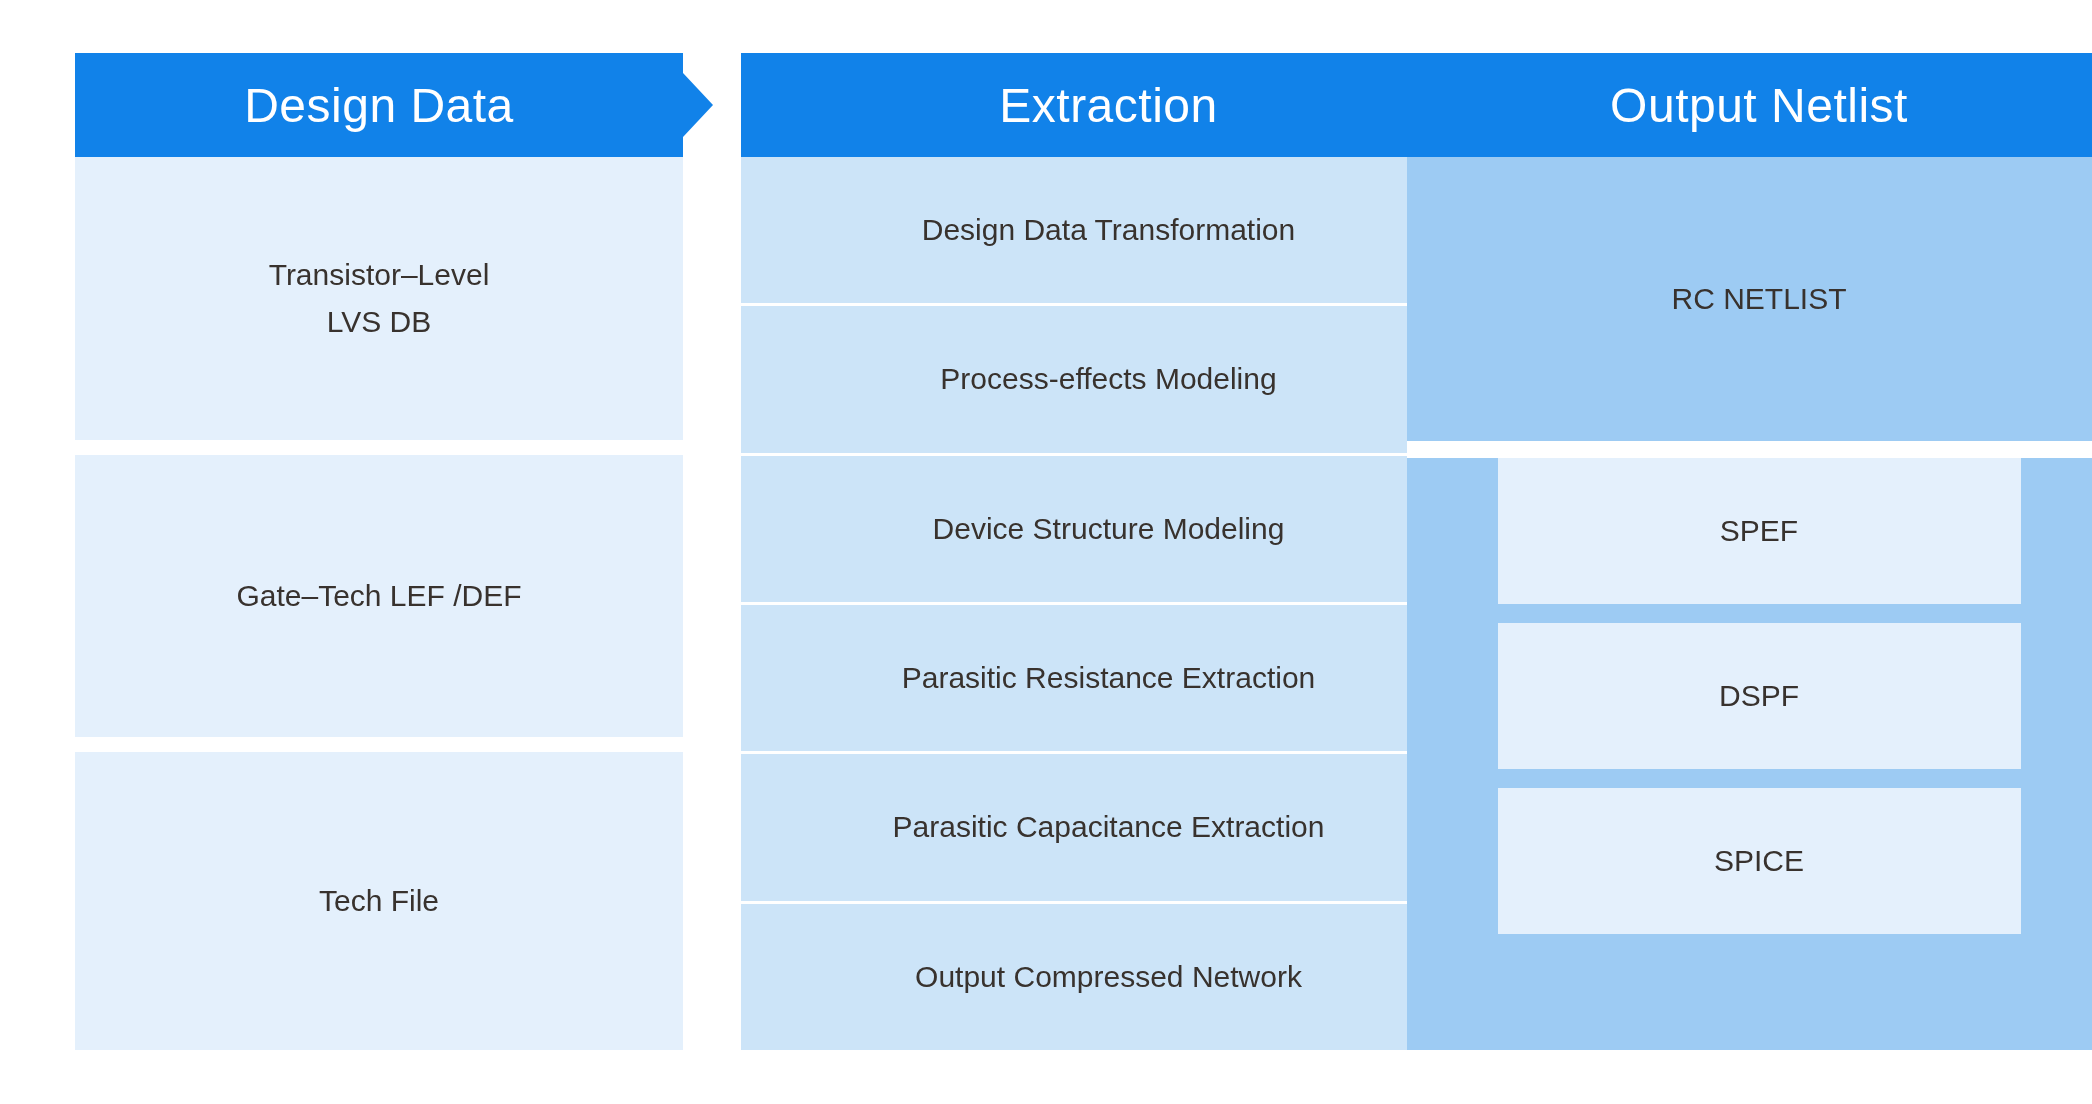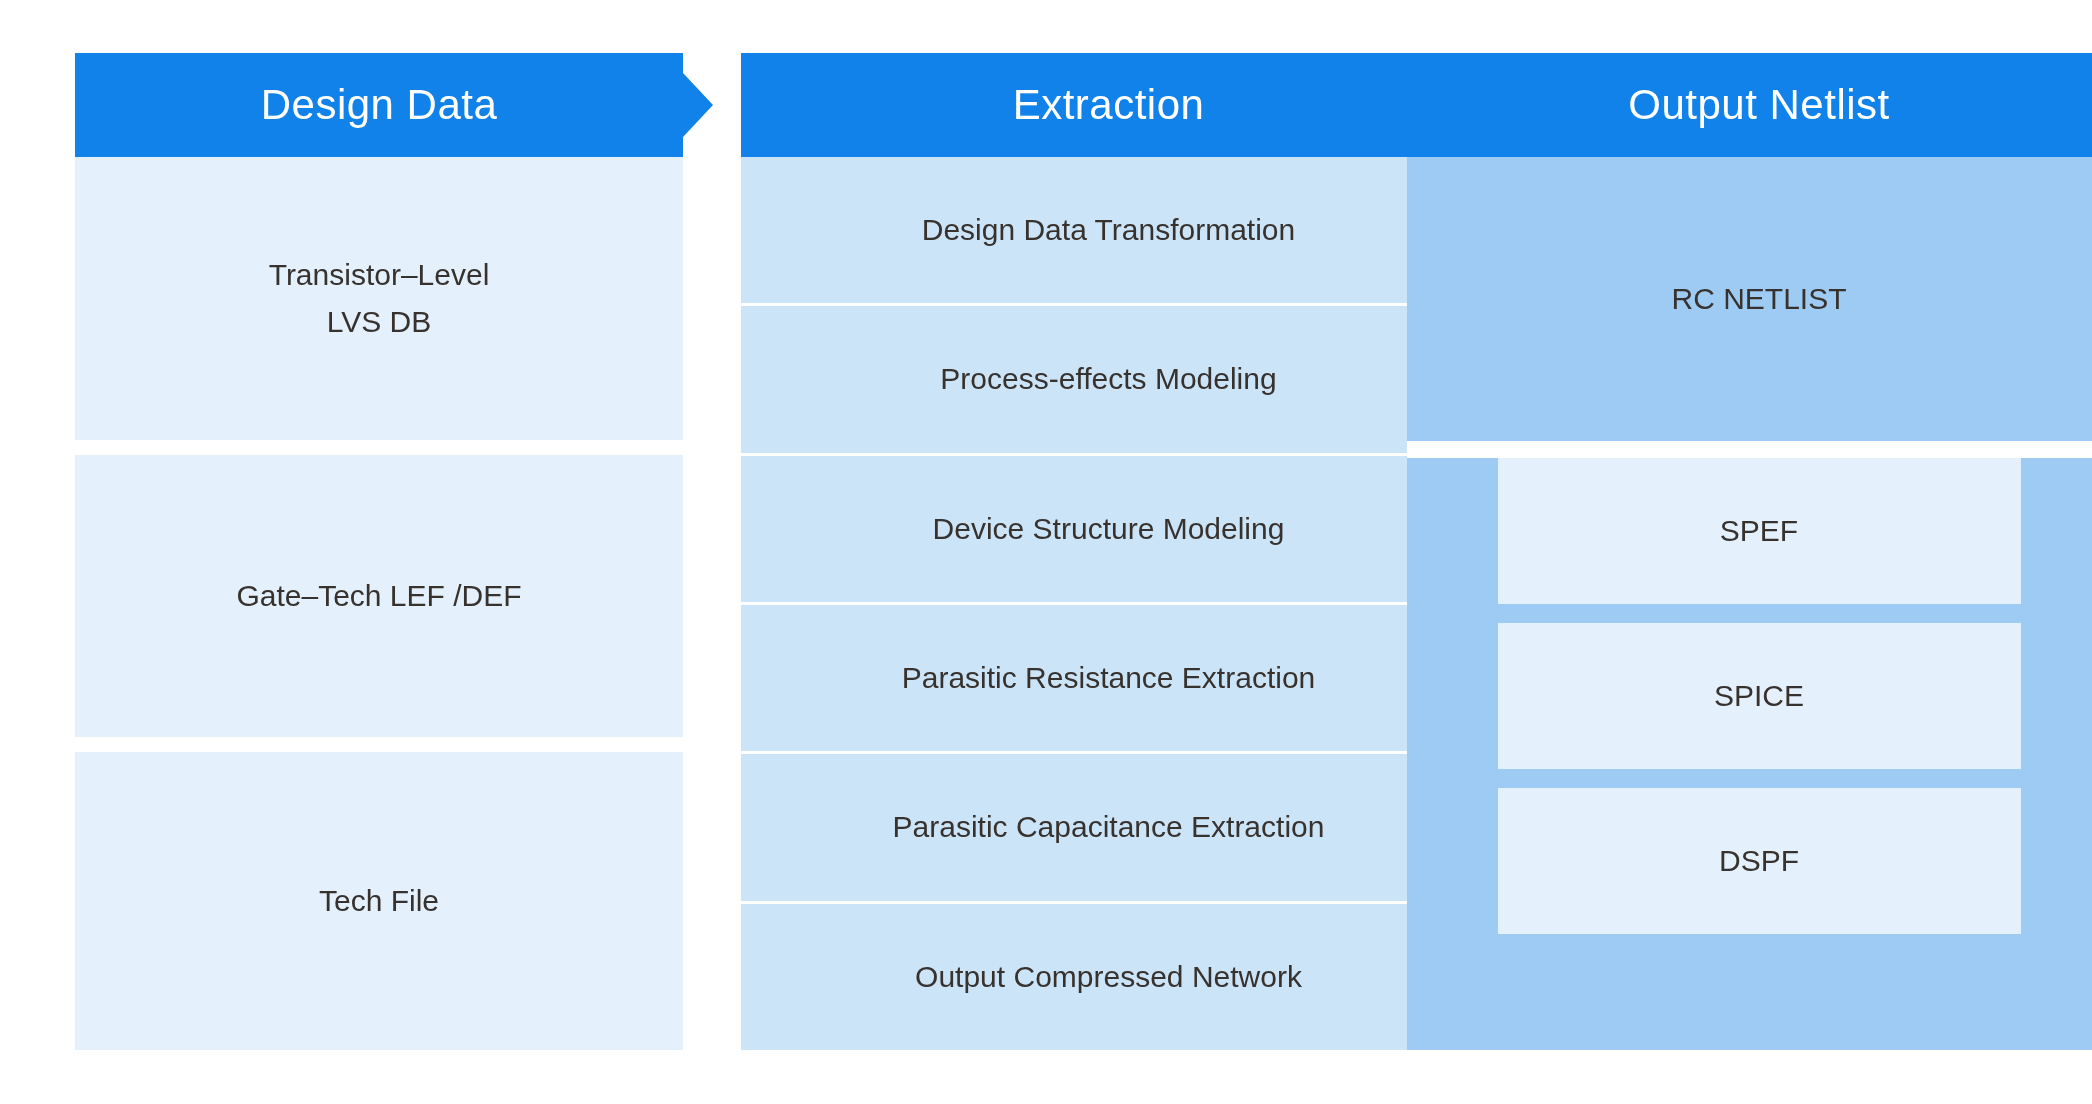--- a/index.html
+++ b/index.html
@@ -26,21 +26,21 @@
     position: relative;
     height: 104px;
     flex: 0 0 104px;
     background: var(--header_bg, #1182E9);
     display: flex;
     align-items: center;
     justify-content: center;
   }
   .hdr-title {
     color: var(--header_text, #ffffff);
-    font-size: 42px;
+    font-size: 48px;
     font-weight: 400;
     letter-spacing: 0.5px;
   }
   .flow-arrow {
     position: absolute;
     top: 20px;
     right: -30px;
     width: 0;
     height: 0;
     border-top: 32px solid transparent;
@@ -155,22 +155,22 @@
     </header>
     <div class="body col3-body">
       <div class="cell col3-top">
         <span class="cell-text">RC NETLIST</span>
       </div>
       <div class="col3-bottom">
         <div class="out-box">
           <span class="cell-text">SPEF</span>
         </div>
         <div class="out-box">
-          <span class="cell-text">SPICE</span>
+          <span class="cell-text">DSPF</span>
         </div>
         <div class="out-box">
-          <span class="cell-text">DSPF</span>
+          <span class="cell-text">SPICE</span>
         </div>
       </div>
     </div>
   </section>
 
 </div>
 
 </body></html>

